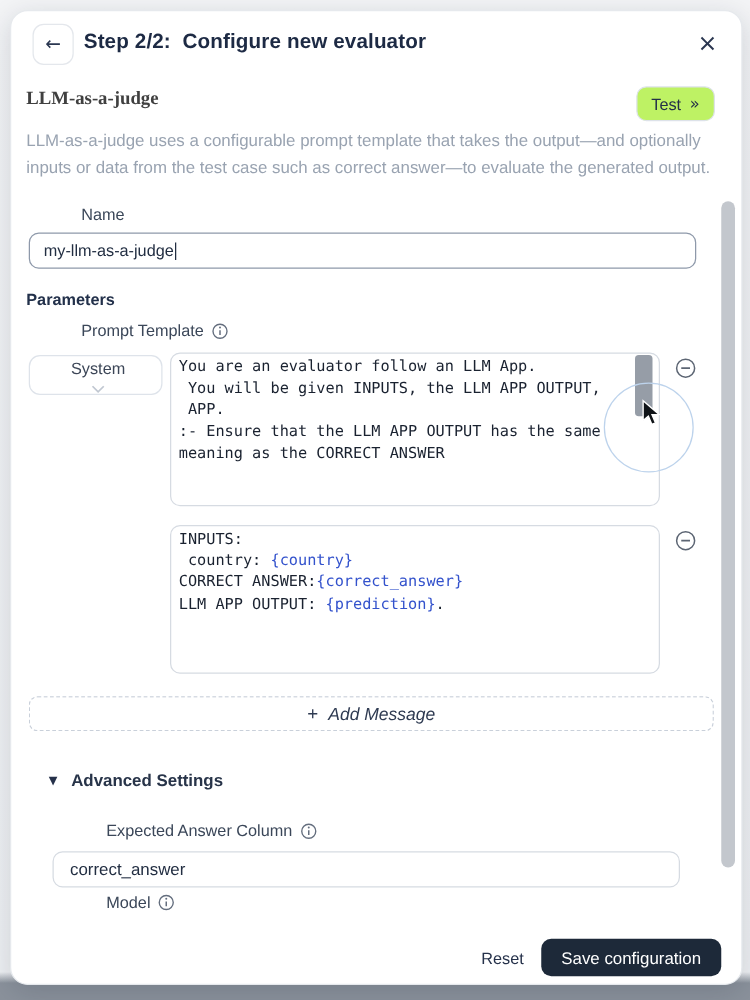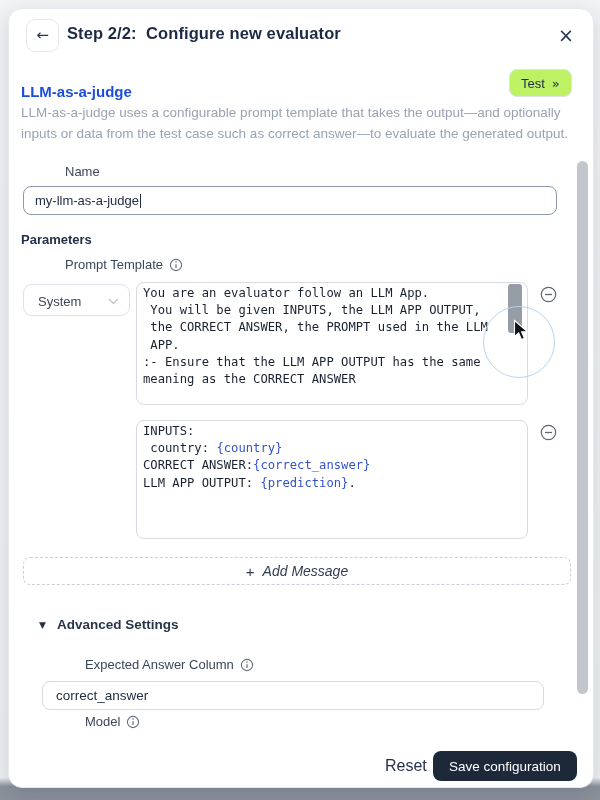--- a/index.html
+++ b/index.html
@@ -12,41 +12,41 @@
 
   
   .back-btn{left:17px;top:10px;width:31px;height:31px;border:1px solid #e4e7ec;border-radius:9px;
     background:#fff;display:flex;align-items:center;justify-content:center;cursor:pointer;}
   .back-glyph{font-family:"DejaVu Sans",sans-serif;font-size:15px;color:#2a3650;line-height:1;}
   .modal-title{left:58px;top:15px;font-size:16.5px;font-weight:700;color:#1d2a44;white-space:pre;letter-spacing:.1px;}
   .close-btn{left:544px;top:13px;width:26px;height:26px;display:flex;align-items:center;justify-content:center;
     font-family:"DejaVu Sans",sans-serif;font-size:19px;color:#2a3650;cursor:pointer;}
 
   
-  .judge-heading{left:12px;top:74px;font-size:15px;font-weight:700;color:#1d4ed8;}
+  .judge-heading{left:12px;top:62px;font-size:15px;font-weight:700;color:#404040;font-family:Liberation Serif, serif;}
   .test-btn{left:500px;top:60px;height:26px;padding:0 11px;border:1px solid #dde2e9;border-radius:8px;
     background:#bef264;display:flex;align-items:center;gap:7px;cursor:pointer;}
   .test-label{font-size:13px;font-weight:500;color:#243049;}
   .test-chevrons{font-family:"DejaVu Sans",sans-serif;font-size:13px;color:#243049;}
   .description{left:12px;top:93px;width:548px;font-size:13.5px;line-height:21px;color:#99a3b1;}
 
   
   .field-label{font-size:13px;color:#3b4759;margin-left:44px;}
   .name-label{left:12px;top:155px;}
   .textbox{background:#fff;border-radius:8px;display:flex;align-items:center;font-size:13px;color:#222e42;cursor:text;}
   .name-input{left:14px;top:177px;width:534px;height:29px;border:1.5px solid #8e99aa;padding-left:11px;box-sizing:border-box;}
   .caret{display:inline-block;width:1.3px;height:14px;background:#222e42;margin-left:1px;vertical-align:-2px;}
 
   
   .params-heading{left:12px;top:223px;font-size:13px;font-weight:700;color:#22304a;}
   .label-row{display:flex;align-items:center;gap:6px;}
   .pt-row{left:12px;top:248px;}
 
   .role-select{width:107px;height:32px;border:1px solid #dee3ea;border-radius:9px;background:#fff;
-    display:flex;align-items:center;justify-content:space-between;padding:2px 10px 0 14px;box-sizing:border-box;cursor:pointer;}
+    display:flex;align-items:center;justify-content:space-between;padding:2px 10px 0 14px;box-sizing:border-box;cursor:pointer;flex-direction:column;}
   .role-label{font-size:13px;color:#3c4657;}
   .sys-select{left:14px;top:275px;}
   .user-select{left:14px;top:413px;}
 
   .msg-box{border:1px solid #d6dbe2;border-radius:8px;background:#fff;overflow:hidden;
     font-family:"DejaVu Sans Mono","Liberation Mono",monospace;font-size:12.2px;line-height:17.2px;color:#1a2230;
     padding:2px 6px;box-sizing:border-box;cursor:text;}
   .sys-box{left:127px;top:273px;width:392px;height:123px;}
   .user-box{left:127px;top:411px;width:392px;height:119px;}
   .mline{white-space:pre;}
@@ -70,21 +70,21 @@
   
   .adv-toggle{left:30px;top:608px;display:flex;align-items:center;gap:11px;cursor:pointer;}
   .adv-tri{font-family:"DejaVu Sans",sans-serif;font-size:9px;color:#25314a;}
   .adv-label{font-size:13.5px;font-weight:600;color:#283449;}
   .expected-row{left:32px;top:648px;}
   .expected-input{left:33px;top:672px;width:502px;height:29px;border:1px solid #d6dbe2;padding-left:13px;box-sizing:border-box;font-size:13.5px;}
   .model-row{left:32px;top:705px;}
 
   
   .reset-btn{left:368px;top:742px;height:30px;display:flex;align-items:center;padding:0 8px;
-    font-size:16px;font-weight:500;color:#25314a;background:transparent;cursor:pointer;}
+    font-size:13px;font-weight:500;color:#25314a;background:transparent;cursor:pointer;}
   .save-btn{left:424px;top:742px;height:30px;padding:0 16px;border-radius:8px;
     background:var(--primary-button-bg,#1d2939);display:flex;align-items:center;cursor:pointer;}
   .save-label{font-size:13.5px;font-weight:500;color:var(--primary-button-text,#fff);}
 
   
   .dialog-thumb{left:568px;top:152px;width:11px;height:533px;border-radius:6px;background:var(--scrollbar-thumb,#c3c7cd);cursor:pointer;}
 
   .icon-svg{display:block;}
 </style>
 </head>
@@ -131,21 +131,20 @@
       <span>
         <svg class="icon-svg" width="11" height="7" viewBox="0 0 11 7">
             <polyline points="1,1 5.5,5.5 10,1" fill="none" stroke="#c0c7d1" stroke-width="1.4"></polyline>
           </svg>
       </span>
     </div>
     <div class="abs msg-box sys-box">
       <div class="inner-thumb"></div>
     <div class="mline"><span>You are an evaluator follow an LLM App.</span></div>
         <div class="mline"><span> You will be given INPUTS, the LLM APP OUTPUT,</span></div>
-        <div class="mline"><span> the CORRECT ANSWER, the PROMPT used in the LLM</span></div>
         <div class="mline"><span> APP.</span></div>
         <div class="mline"><span>:- Ensure that the LLM APP OUTPUT has the same</span></div>
         <div class="mline"><span>meaning as the CORRECT ANSWER</span></div>
       </div>
     <div class="abs minus-btn minus-sys">
       <svg class="icon-svg" width="17" height="17" viewBox="0 0 17 17">
           <circle cx="8.5" cy="8.5" r="7.2" fill="none" stroke="#5c6573" stroke-width="1.2"></circle>
           <line x1="5" y1="8.5" x2="12" y2="8.5" stroke="#5c6573" stroke-width="1.3"></line>
         </svg>
     </div>

